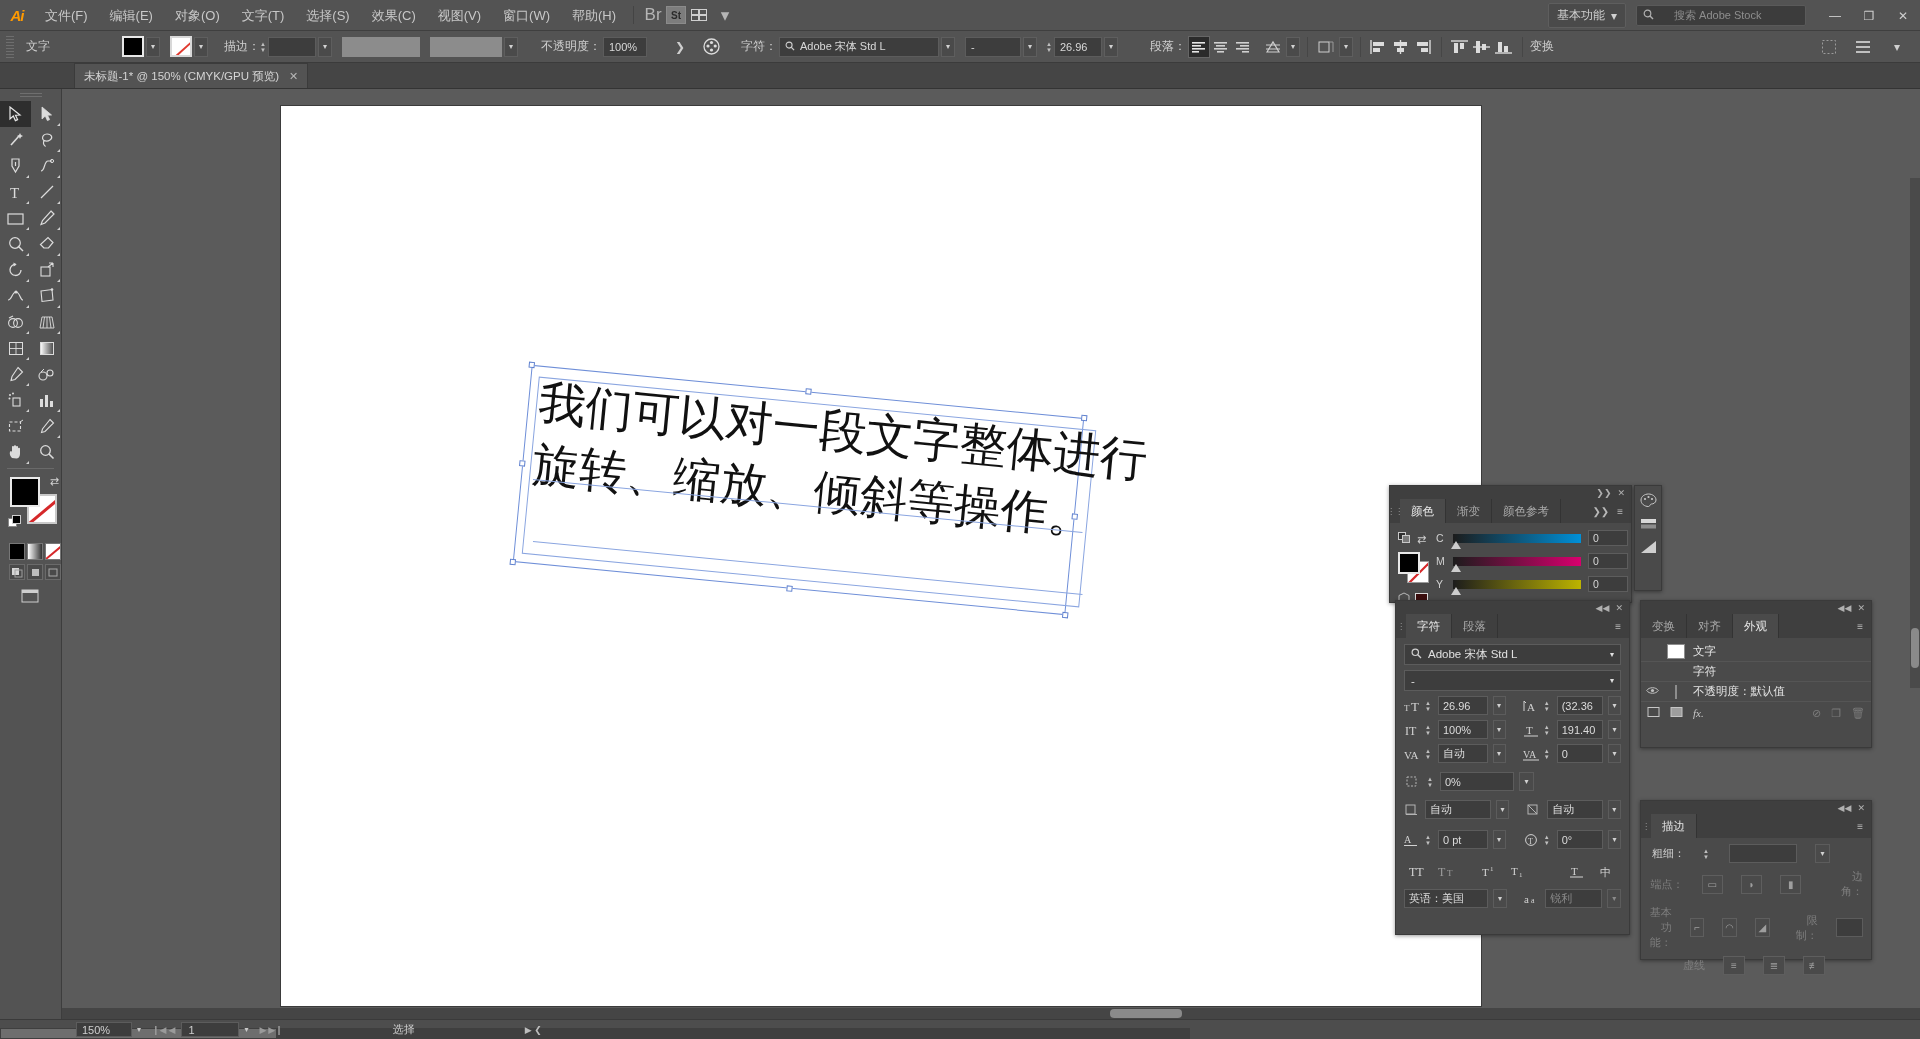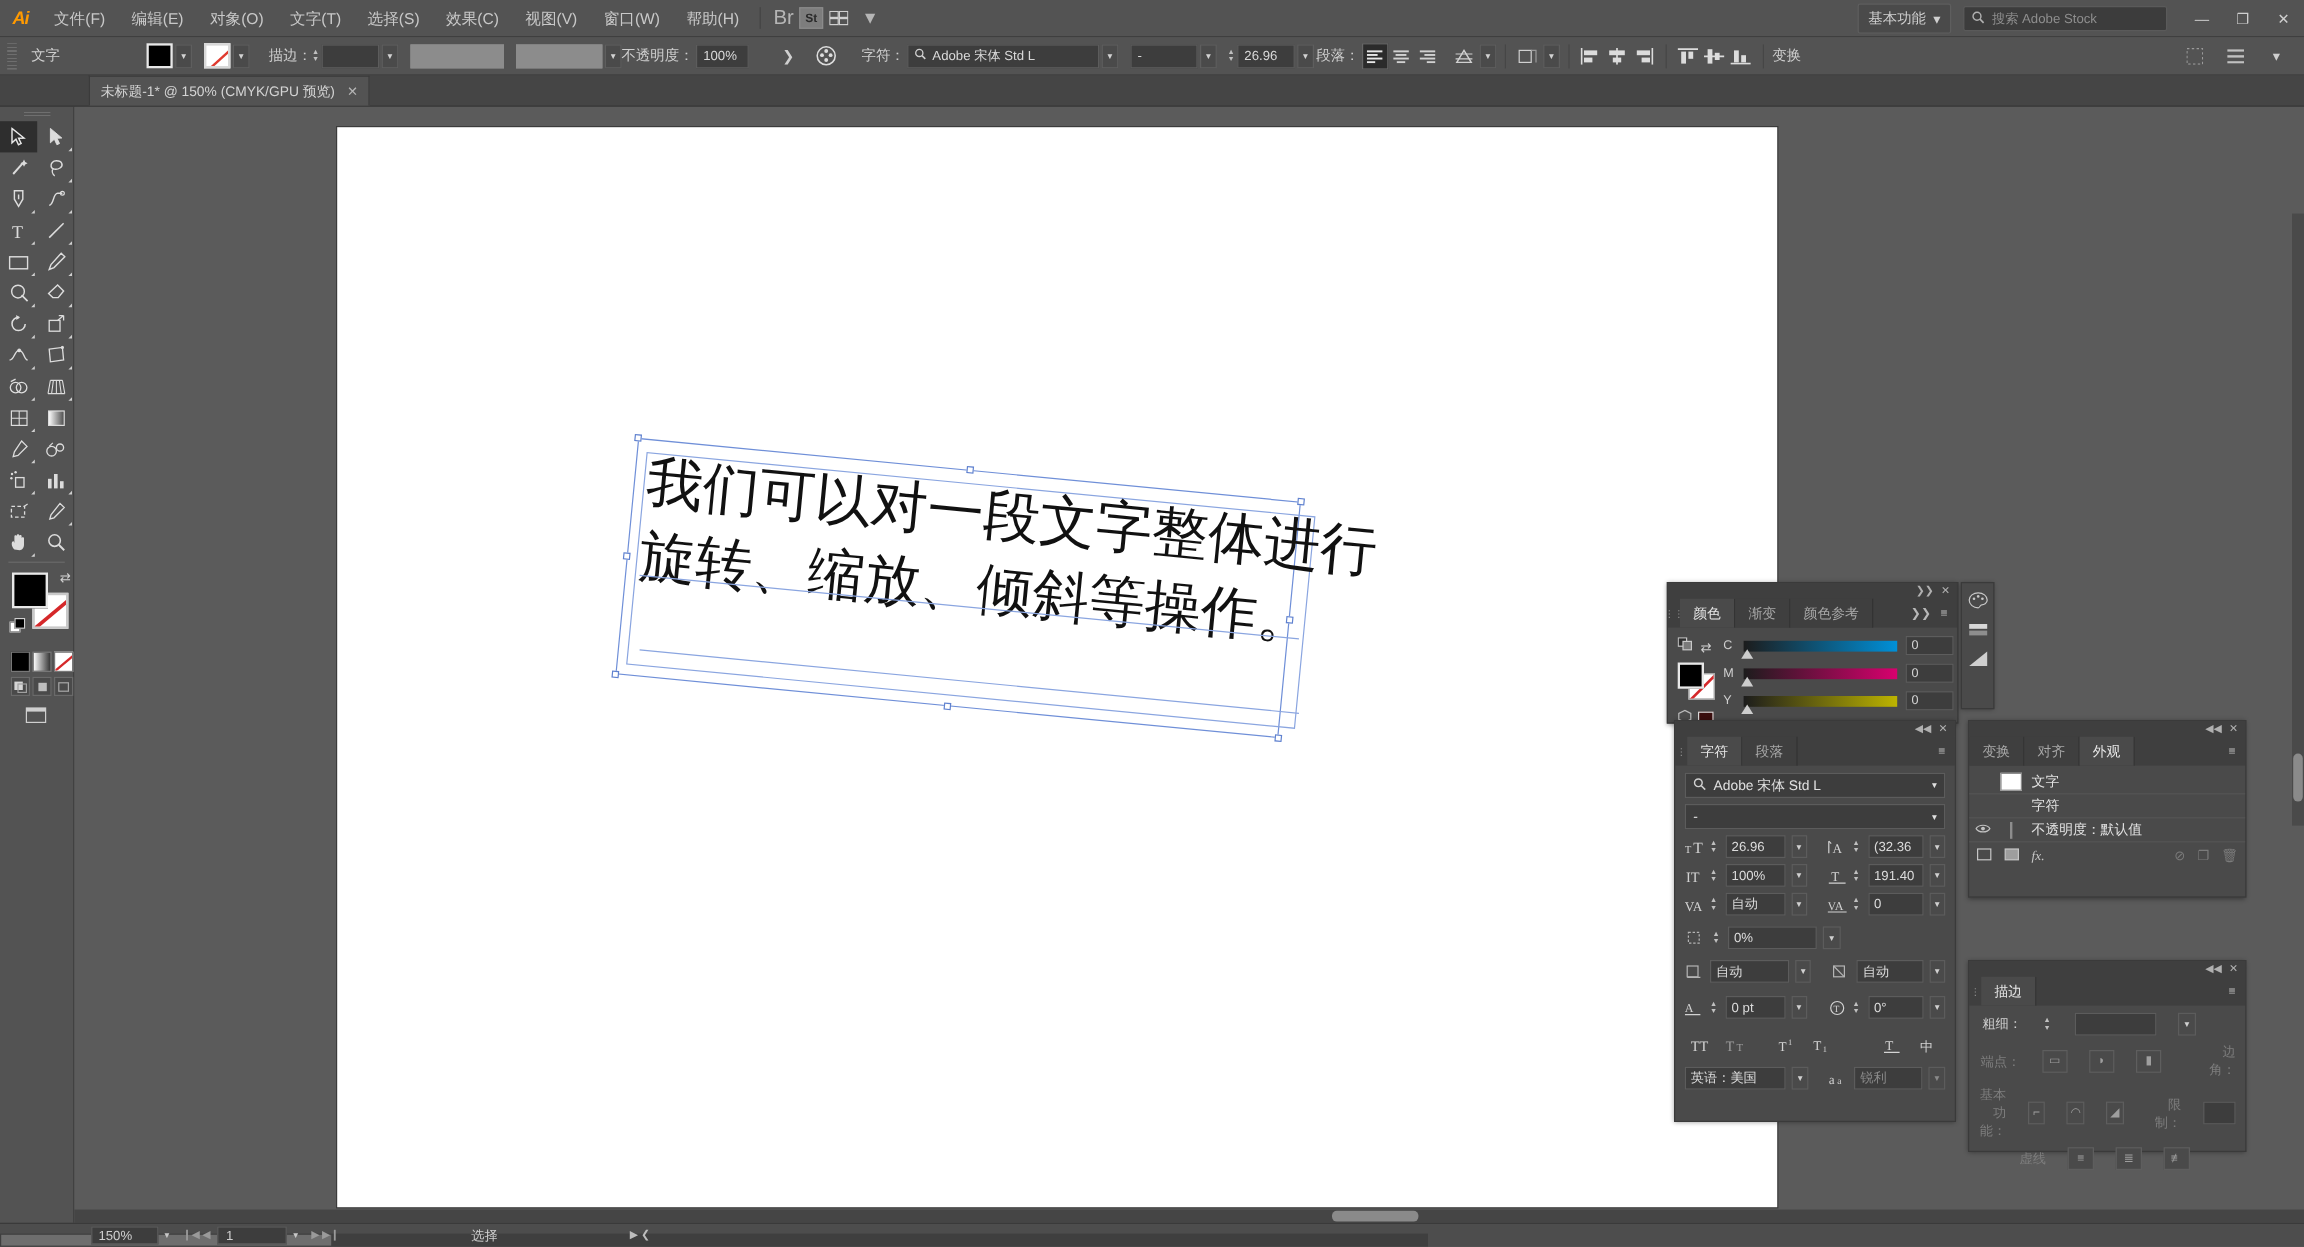--- a/index.html
+++ b/index.html
@@ -36,21 +36,21 @@
   .mb-icon.box { border: 1px solid #8b8b8b; background: #7d7d7d; color:#2b2b2b;
                  font-size: 10px; font-weight: bold; width:20px; height:18px;}
   .mb-right { position: absolute; right: 0; top: 0; height: 31px;
               display: flex; align-items: center; }
   .workspace-pill {
     display: flex; align-items: center; gap: 6px; font-size: 12px;
     color: #d0d0d0; background: #4a4a4a; border: 1px solid #5e5e5e;
     border-radius: 2px; padding: 3px 8px; margin-right: 10px;
   }
   .stock-search {
-    display: flex; align-items: center; gap: 6px; width: 170px; height: 21px;
+    display: flex; align-items: center; gap: 20px; width: 170px; height: 21px;
     background: #3c3c3c; border: 1px solid #5a5a5a; border-radius: 2px;
     padding: 0 6px; font-size: 11px; color: #8e8e8e; margin-right: 12px;
   }
   .win-btn { width: 34px; height: 31px; display:flex; align-items:center;
              justify-content:center; color:#cfcfcf; font-size: 12px; }
 
   
   .controlbar {
     position: absolute; left: 0; top: 31px; width: 1920px; height: 32px;
     background: #535353; border-bottom: 1px solid #3b3b3b;
@@ -337,21 +337,21 @@
     <div class="stepper">
         <span>▲</span>
         <span>▼</span>
       </div>
     <div class="cb-field" style="width:48px"></div>
     <div class="mini-arrow">▾</div>
     <div class="cb-field" style="width:78px;margin-left:10px;background:#8c8c8c;border-color:#8c8c8c"></div>
     <div class="cb-field" style="width:72px;margin-left:10px;background:#8c8c8c;border-color:#8c8c8c"></div>
     <div class="mini-arrow">▾</div>
 
-    <div class="cb-label" style="margin-left:0">不透明度：</div>
+    <div class="cb-label" style="margin-left:23px">不透明度：</div>
     <div class="cb-field" style="width:44px;margin-left:2px">100%</div>
     <div class="cb-iconbtn" style="margin-left:22px">❯</div>
 
     <div class="cb-iconbtn" style="margin-left:10px">
       <svg width="17" height="17" viewBox="0 0 17 17">
           <circle cx="8.5" cy="8.5" r="7.5" fill="none" stroke="#dcdcdc" stroke-width="1.3"></circle>
           <circle cx="8.5" cy="4.5" r="1.6" fill="#dcdcdc"></circle>
           <circle cx="12.2" cy="8" r="1.6" fill="#dcdcdc"></circle>
           <circle cx="5" cy="8" r="1.6" fill="#dcdcdc"></circle>
           <circle cx="8.5" cy="12" r="1.6" fill="#dcdcdc"></circle>
@@ -371,21 +371,21 @@
     <div class="mini-arrow">▾</div>
     <div class="cb-field" style="width:56px;margin-left:10px">-</div>
     <div class="mini-arrow">▾</div>
     <div class="stepper" style="margin-left:9px">
         <span>▲</span>
         <span>▼</span>
       </div>
     <div class="cb-field" style="width:48px">26.96 </div>
     <div class="mini-arrow">▾</div>
 
-    <div class="cb-label" style="margin-left:2px">段落：</div>
+    <div class="cb-label" style="margin-left:32px">段落：</div>
     <div class="cb-iconbtn active" style="margin-left:2px">
       <svg width="14" height="12" viewBox="0 0 14 12">
           <rect y="1" width="13" height="1.6" fill="#e6e6e6"></rect>
           <rect y="4" width="9" height="1.6" fill="#e6e6e6"></rect>
           <rect y="7" width="13" height="1.6" fill="#e6e6e6"></rect>
           <rect y="10" width="7" height="1.6" fill="#e6e6e6"></rect>
         </svg>
     </div>
     <div class="cb-iconbtn">
       <svg width="14" height="12" viewBox="0 0 14 12">

